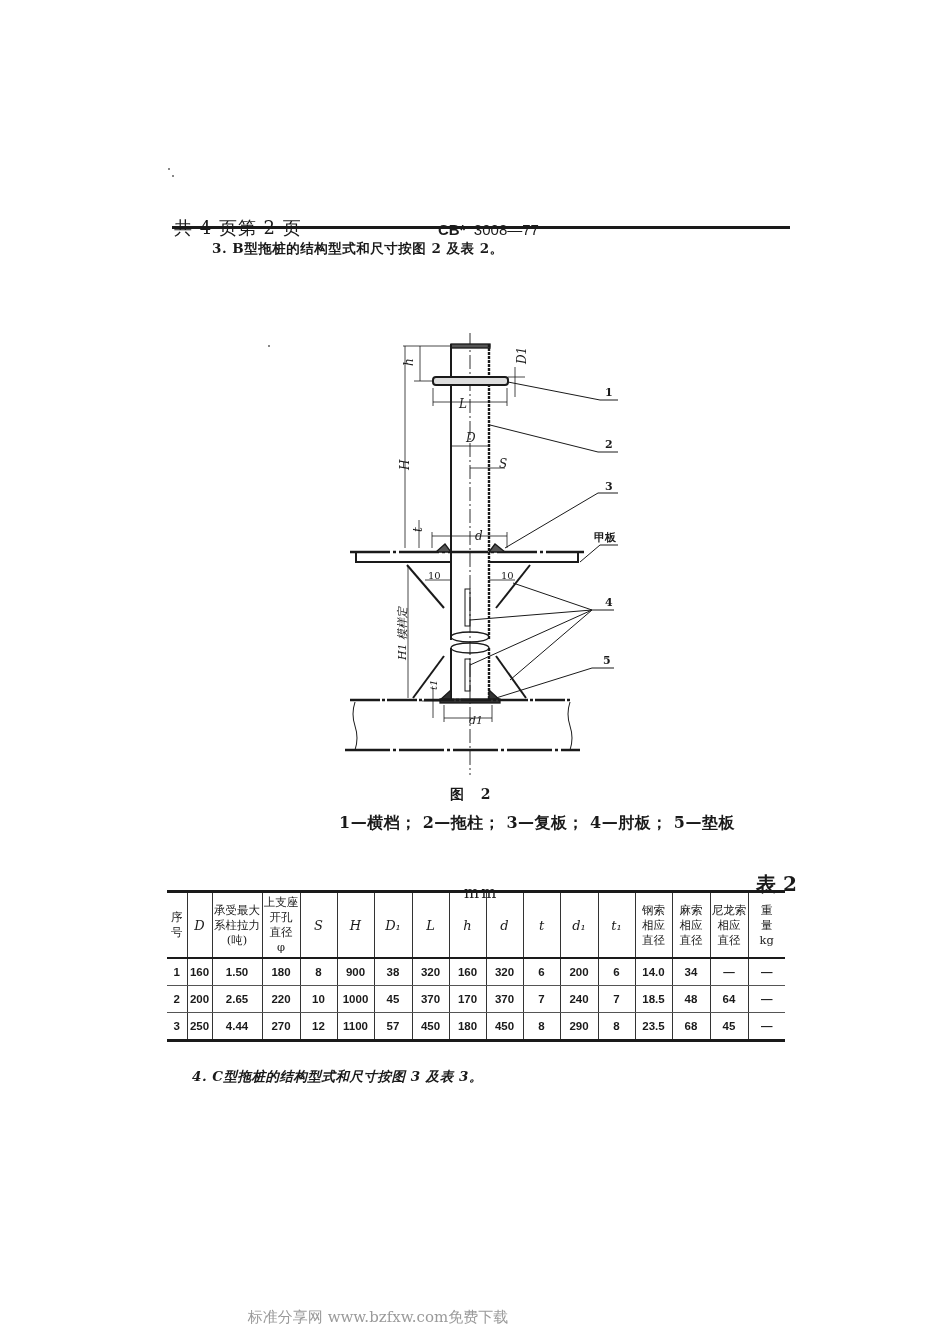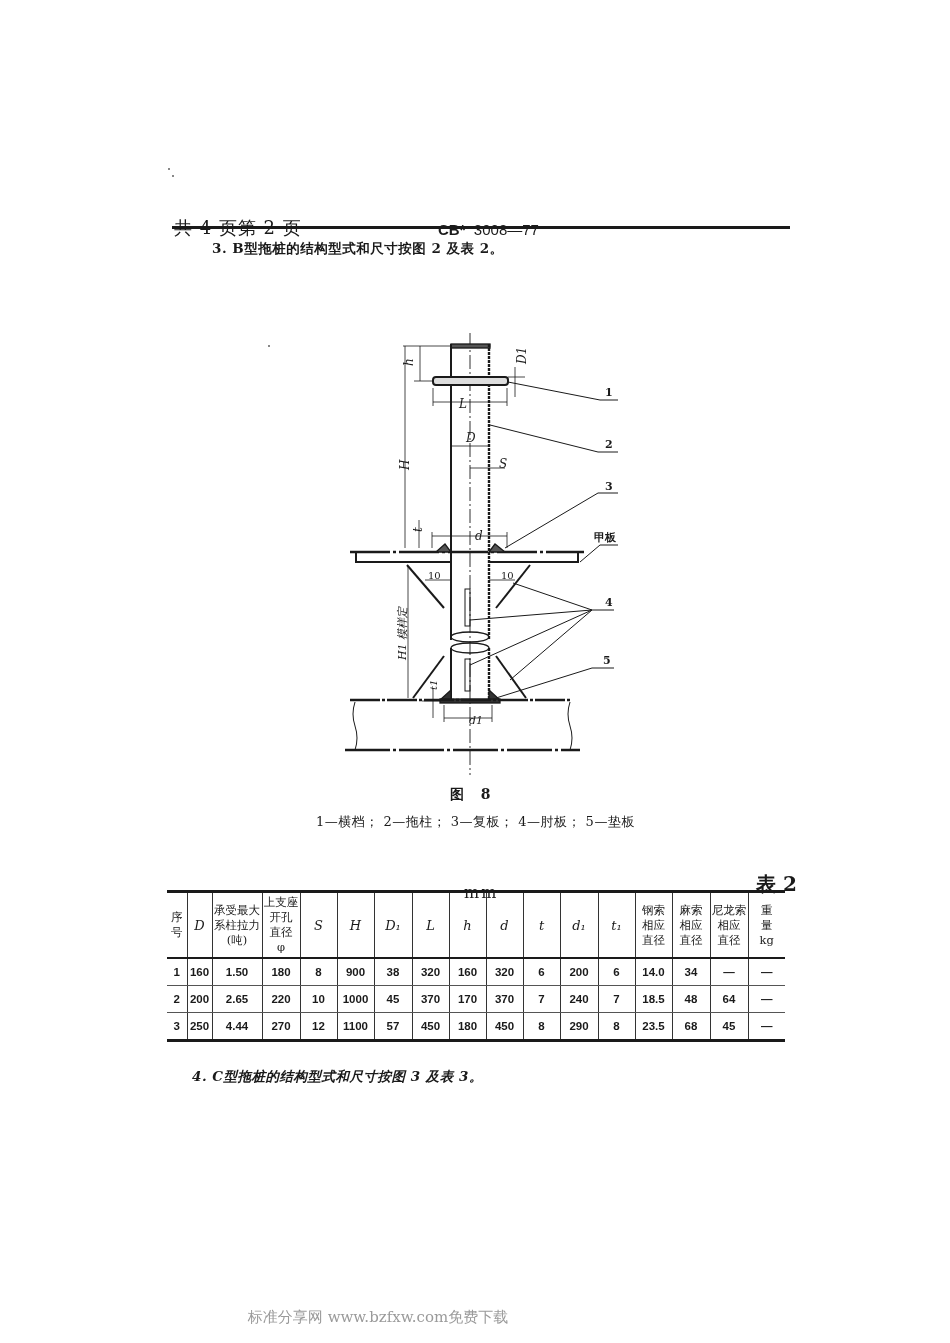--- a/index.html
+++ b/index.html
@@ -8,21 +8,21 @@
   .abs { position:absolute; }
   .hdr-left { left:174px; top:216px; font-size:18px; letter-spacing:1px; }
   .hdr-center { left:438px; top:201px; font-size:15px; font-family:"Liberation Sans", sans-serif;margin-top:20px; }
   .hdr-center b { font-weight:bold; }
   .hdr-rule { left:172px; top:226px; width:618px; height:3px; background:#1a1a1a; }
   .para { font-size:13.5px; font-weight:bold; letter-spacing:0.5px; }
   .p1 { left:200px; top:240px;margin-left:12px; }
   .p2 { left:192px; top:1068px;font-style:italic; }
   .figure { left:330px; top:330px; width:310px; height:450px; }
   .fig-title { left:450px; top:786px; font-size:14px; font-weight:bold; letter-spacing:6px; }
-  .legend { left:316px; top:813px; font-size:13px; font-weight:normal; letter-spacing:0.5px; }
+  .legend { left:339px; top:813px; font-size:16px; font-weight:bold; letter-spacing:0.5px; }
   .unit { left:464px; top:883px; font-size:16px; letter-spacing:2px; }
   .tbl-title { left:756px; top:871px; font-size:20px; font-weight:bold;text-align:right; }
   table.spec { position:absolute; left:167px; top:890px; width:618px; border-collapse:collapse;
                font-size:11.5px; font-family:"DejaVu Serif", serif; }
   table.spec { border-top:3px solid #1a1a1a; border-bottom:3px solid #1a1a1a; }
   table.spec th, table.spec td { border-left:1px solid #333; border-right:1px solid #333; text-align:center; padding:0; }
   table.spec th:first-child, table.spec td:first-child { border-left:none; }
   table.spec th:last-child, table.spec td:last-child { border-right:none; }
   table.spec thead th { height:64px; font-weight:normal; line-height:15px; font-size:11.5px; border-bottom:2px solid #1a1a1a; }
   table.spec thead th.it { font-style:italic; font-size:13px; }
@@ -147,21 +147,21 @@
   <g fill="#1a1a1a" font-family="DejaVu Serif, serif" font-size="11" font-weight="bold">
     <text x="605" y="396">1</text>
     <text x="605" y="448">2</text>
     <text x="605" y="490">3</text>
     <text x="594" y="541">甲板</text>
     <text x="605" y="606">4</text>
     <text x="603" y="664">5</text>
   </g>
 </svg>
 
-<div class="abs fig-title">图 8</div>
+<div class="abs fig-title">图 2</div>
 <div class="abs legend">1—横档； 2—拖柱； 3—复板； 4—肘板； 5—垫板</div>
 
 <div class="abs unit">mm</div>
 <div class="abs tbl-title">表 2</div>
 
 <table class="spec">
   <colgroup>
     <col style="width:20px">
       <col style="width:25px">
       <col style="width:50px">

